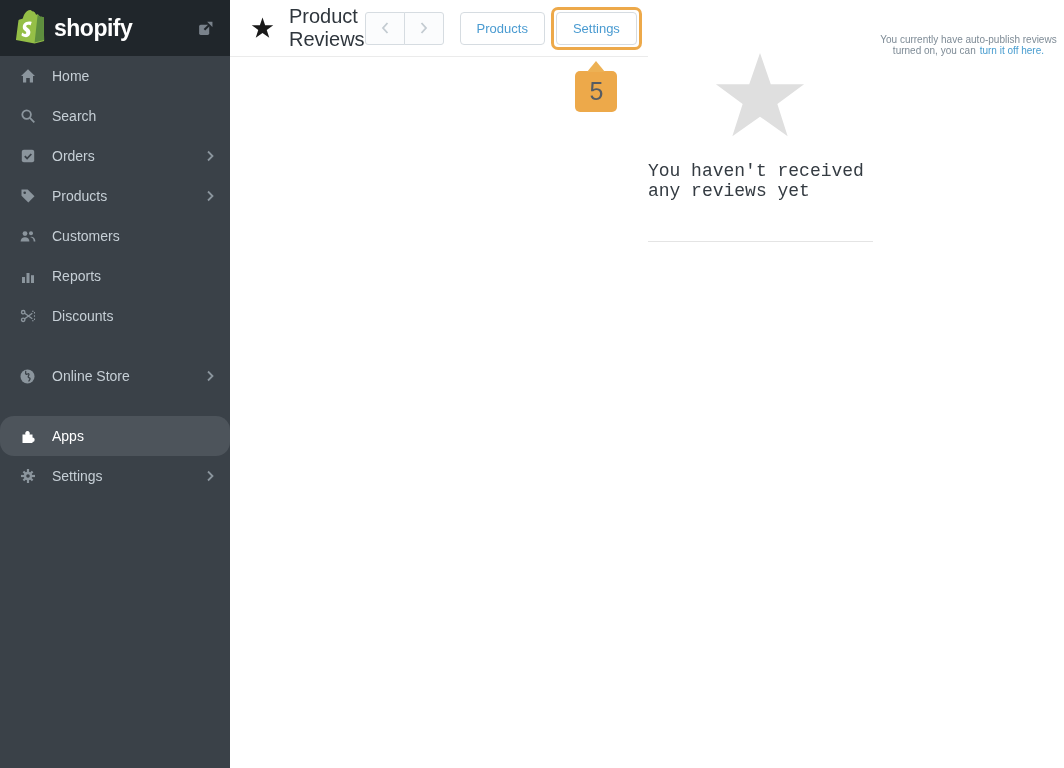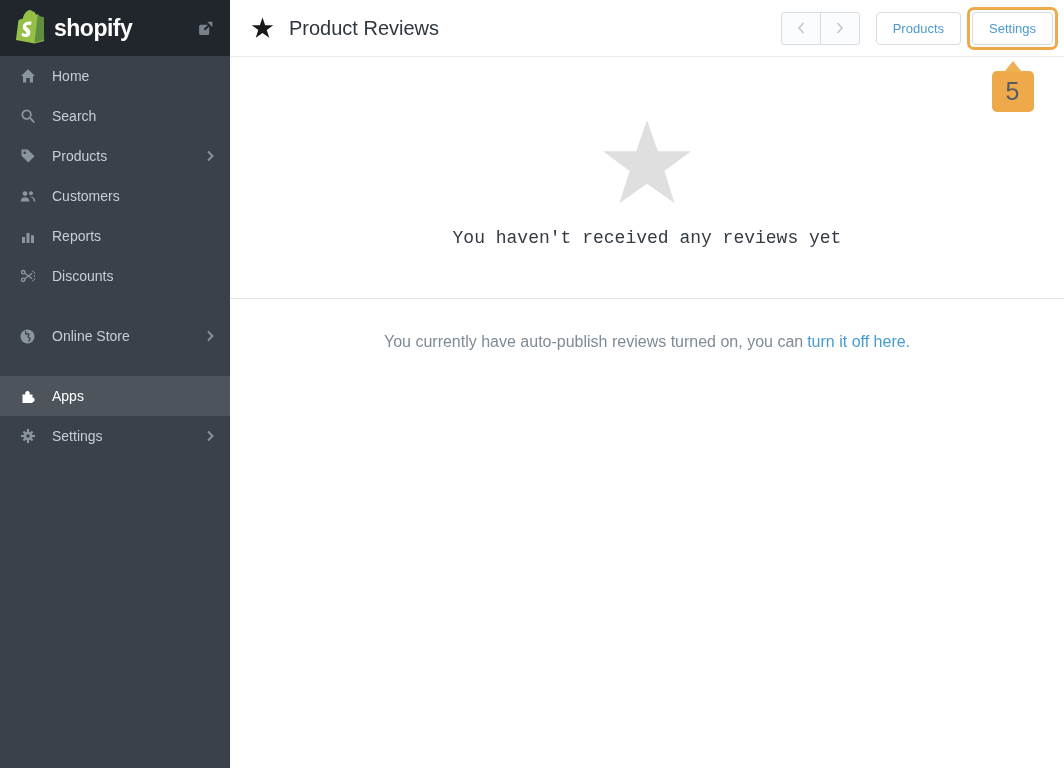--- a/index.html
+++ b/index.html
@@ -18,26 +18,26 @@
     letter-spacing:-0.5px;
   }
   .external-icon { margin-left:auto; color:#79828b; display:flex; }
 
   .nav-item {
     height:40px; display:flex; align-items:center;
     padding:0 16px 0 19px; color:#c6cfd6; font-size:14px; cursor:pointer;
   }
   .nav-item .nicon { width:17px; height:17px; margin-right:16px; color:#8b959d; display:flex; align-items:center; justify-content:center; }
   .nav-item .chev { margin-left:auto; color:#8b959d; display:flex; }
-  .nav-item.active { background:#4d545b; color:#fff; }
+  .nav-item.active { background:#4d545b; color:#fff;border-radius:14px; }
   .nav-item.active .nicon { color:#fff; }
   .nav-gap { height:20px; }
 
   
-  .main { flex:1; display:flex; flex-direction:column; background:#fff; }
+  .main { flex:1; display:flex; background:#fff; }
   .topbar {
     height:57px; border-bottom:1px solid #ebebeb; display:flex; align-items:center;
     padding:0 6px 0 21px; background:#fff;
   }
   .title-star { color:#191919; display:flex; margin-right:15px; }
   .page-title { font-size:20px; color:#2f363d; }
   .topbar-actions { margin-left:auto; display:flex; align-items:center; }
 
   .pager { display:flex; }
   .pager button {
@@ -71,21 +71,21 @@
   }
 
   .empty-section {
     height:242px; border-bottom:1px solid #e4e4e4;
     display:flex; flex-direction:column; align-items:center; justify-content:center;
     padding-top:10px; background:#fff;font-family:Liberation Mono, monospace;
   }
   .big-star { color:#dfdfdf; }
   .empty-msg { font-size:18px; color:#343b42; margin-top:20px; }
 
-  .note-section { padding-top:34px; text-align:center; font-size:16px; color:#7e8b96; }
+  .note-section { padding-top:34px; text-align:center; font-size:10px; color:#7e8b96; }
   .note-link { color:#479ccf; text-decoration:none; margin-left:4px; cursor:pointer; }
 
   svg { display:block; }
 </style>
 </head>
 <body>
 
 <div class="sidebar">
   <div class="sidebar-header">
     <div class="logo-wrap">
@@ -118,20 +118,34 @@
     <div class="nav-item">
       <span class="nicon">
         <svg width="16" height="16" viewBox="0 0 16 16">
             <circle cx="6.6" cy="6.6" r="4.3" fill="none" stroke="currentColor" stroke-width="1.8"></circle>
             <path d="M9.9 9.9l4.4 4.4" stroke="currentColor" stroke-width="1.8"></path>
           </svg>
       </span>
       <span>Search</span>
     </div>
 
+    <div class="nav-item">
+      <span class="nicon">
+        <svg width="16" height="16" viewBox="0 0 16 16">
+            <rect x="1.8" y="1.8" width="12.4" height="12.4" rx="2" fill="currentColor"></rect>
+            <path d="M4.8 8.2l2.3 2.3L11.3 6" stroke="#3a4148" stroke-width="1.8" fill="none"></path>
+          </svg>
+      </span>
+      <span>Orders</span>
+      <span class="chev">
+        <svg width="8" height="12" viewBox="0 0 8 12">
+            <path d="M2 1.5L6.5 6 2 10.5" stroke="currentColor" stroke-width="1.8" fill="none"></path>
+          </svg>
+      </span>
+    </div>
 
     <div class="nav-item">
       <span class="nicon">
         <svg width="16" height="16" viewBox="0 0 16 16">
             <path fill="currentColor" d="M1.5 1.5h6.2l6.8 6.8-6.2 6.2-6.8-6.8z"></path>
             <circle cx="4.7" cy="4.7" r="1.3" fill="#3a4148"></circle>
           </svg>
       </span>
       <span>Products</span>
       <span class="chev">

